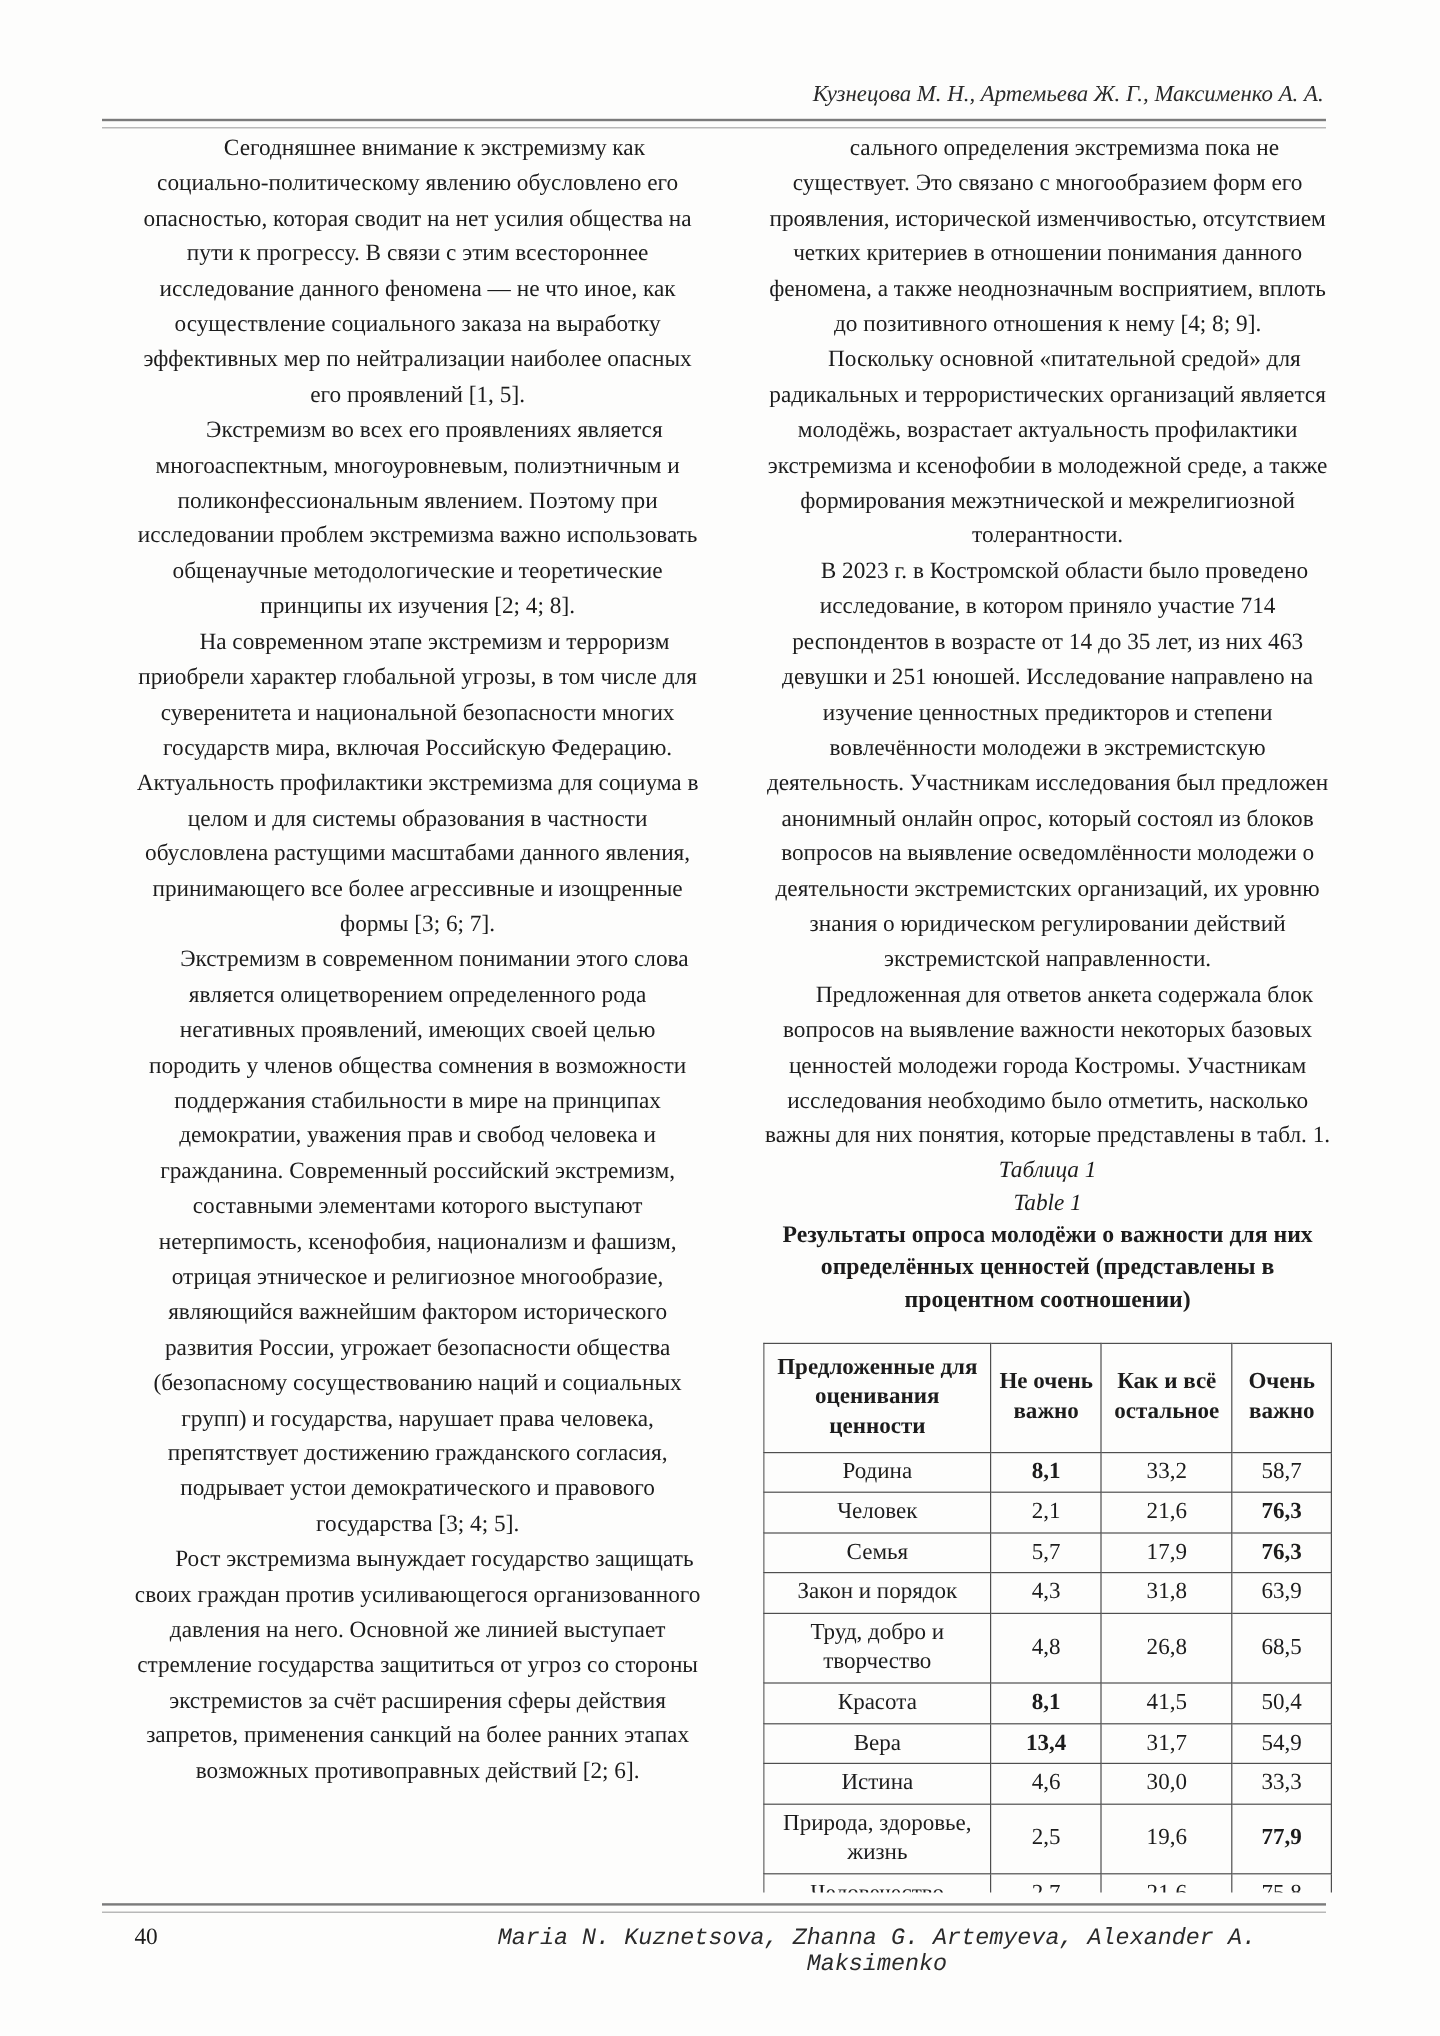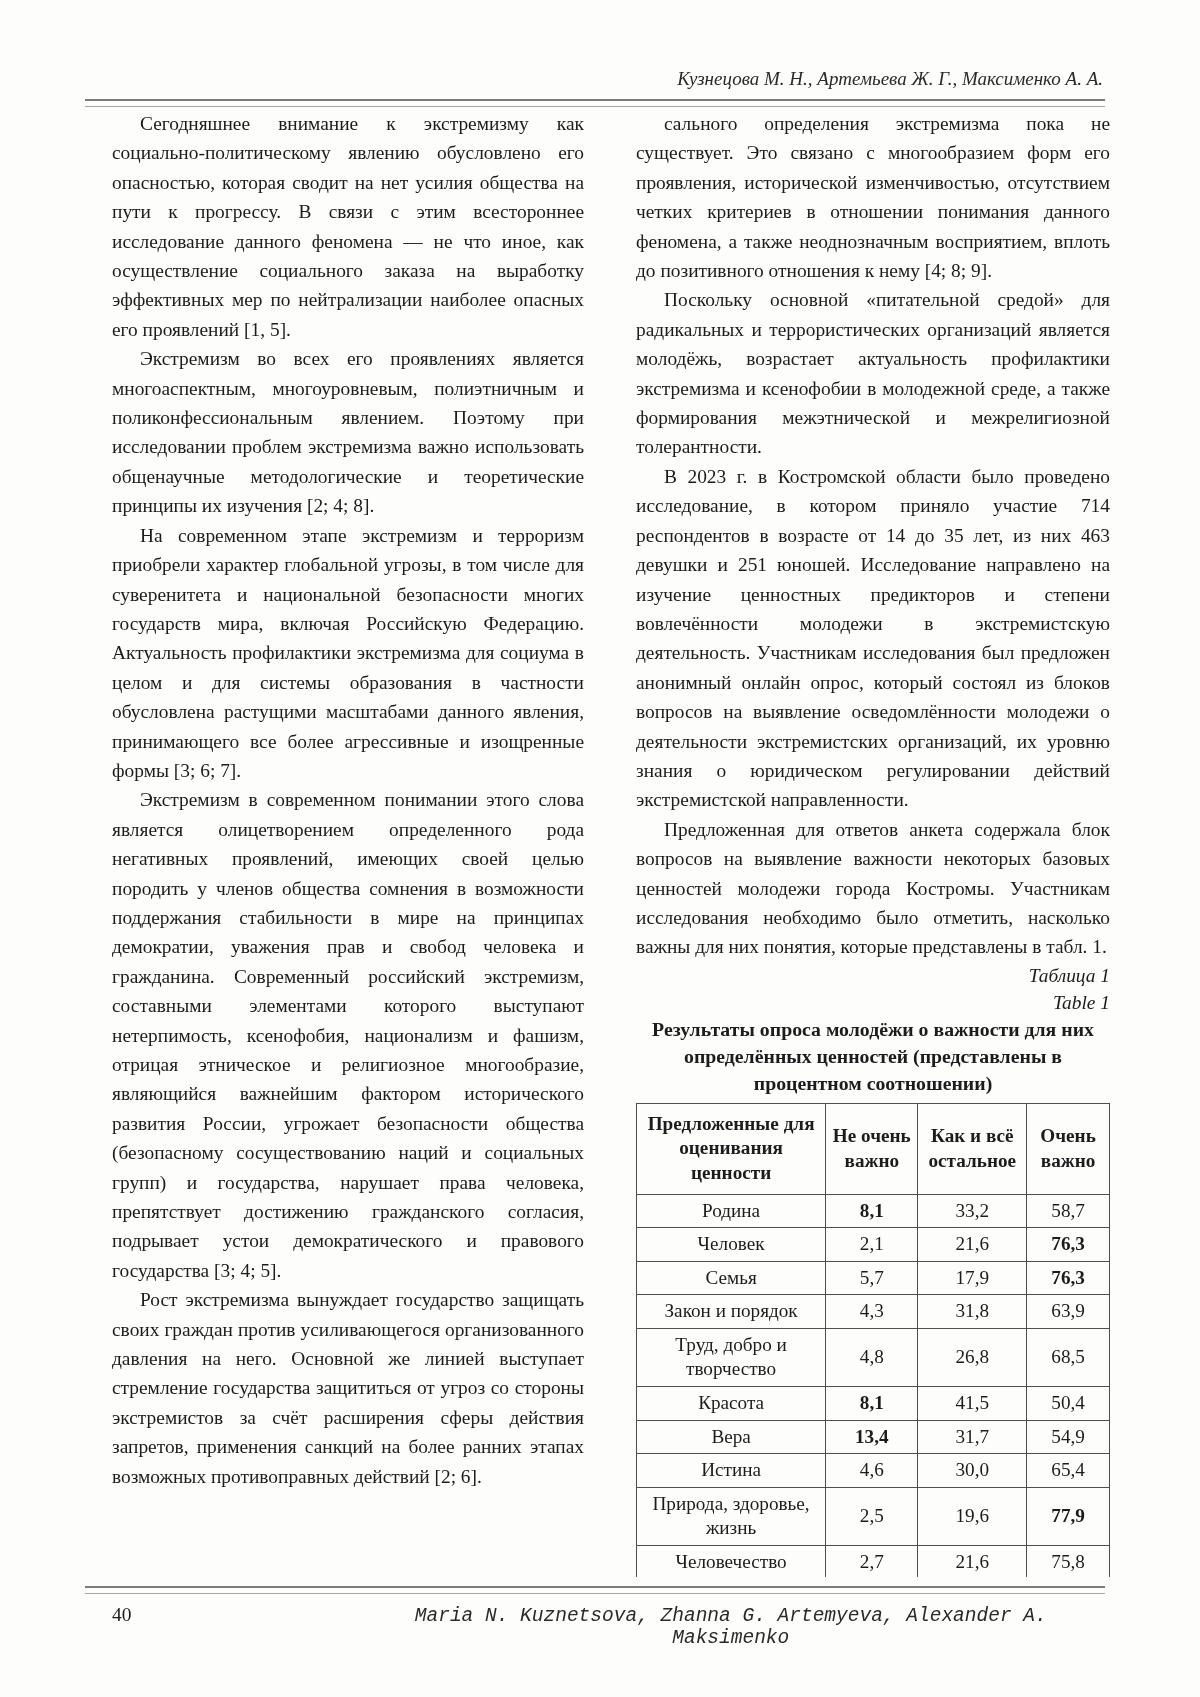--- a/index.html
+++ b/index.html
@@ -31,40 +31,40 @@
   
   .column {
     position: absolute; top: 109px;
     height: 1468px; overflow: hidden;
     font-size: 19.4px; line-height: 29.4px;
     text-align: justify;
     hyphens: auto; -webkit-hyphens: auto;
   }
   .col-left  { left: 112px;  width: 472px; }
   .col-right { left: 636px;  width: 474px; }
-  .column p { margin: 0; text-indent: 28px; }
+  .column p { margin: 0; text-indent: 28px; text-align: center; }
 
   
   .table-caption {
     margin-top: 10px;
     text-align: right; font-style: italic; font-size: 19.4px;
     line-height: 27px; text-indent: 0 !important;
   }
   .table-title {
     margin: 14px auto 10px auto;
     text-align: center; font-weight: bold; font-size: 19.8px;
     line-height: 27px; text-indent: 0 !important;
   }
 
   
   table.values {
     width: 100%;
     border-collapse: collapse;
     font-size: 19.2px; line-height: 1.28;
-    margin-top: 6px;
+    margin-top: 22px;
   }
   table.values th, table.values td {
     border: 1.6px solid #4e4e4e;
     padding: 4px 7px;
   }
   table.values th {
     font-weight: bold; text-align: center; vertical-align: middle;
     padding: 8px 4px;
   }
   table.values td.lbl { text-align: center; }
@@ -176,21 +176,21 @@
           <tr>
     <td class="lbl">Вера</td>
     <td class="num b">13,4</td>
     <td class="num">31,7</td>
     <td class="num">54,9</td>
   </tr>
           <tr>
     <td class="lbl">Истина</td>
     <td class="num">4,6</td>
     <td class="num">30,0</td>
-    <td class="num">65,4</td>
+    <td class="num">33,3</td>
   </tr>
           <tr>
     <td class="lbl">Природа, здоровье, жизнь</td>
     <td class="num">2,5</td>
     <td class="num">19,6</td>
     <td class="num b">77,9</td>
   </tr>
           <tr>
     <td class="lbl">Человечество</td>
     <td class="num">2,7</td>

